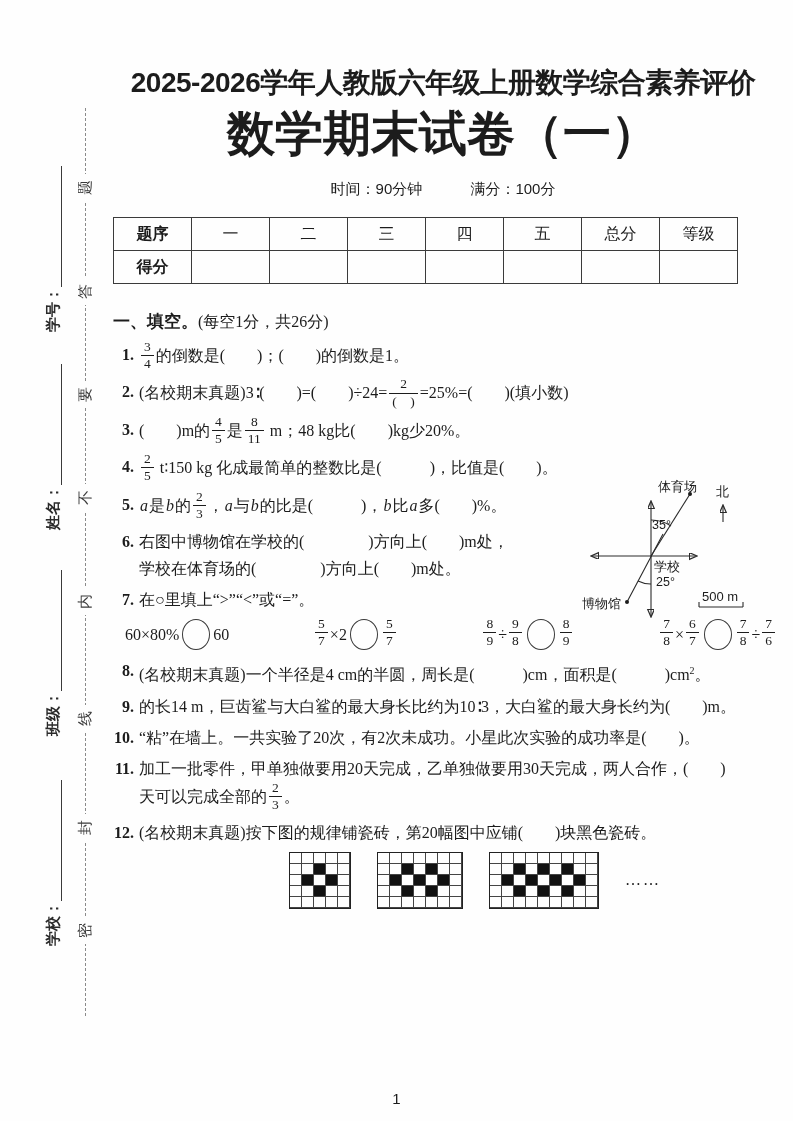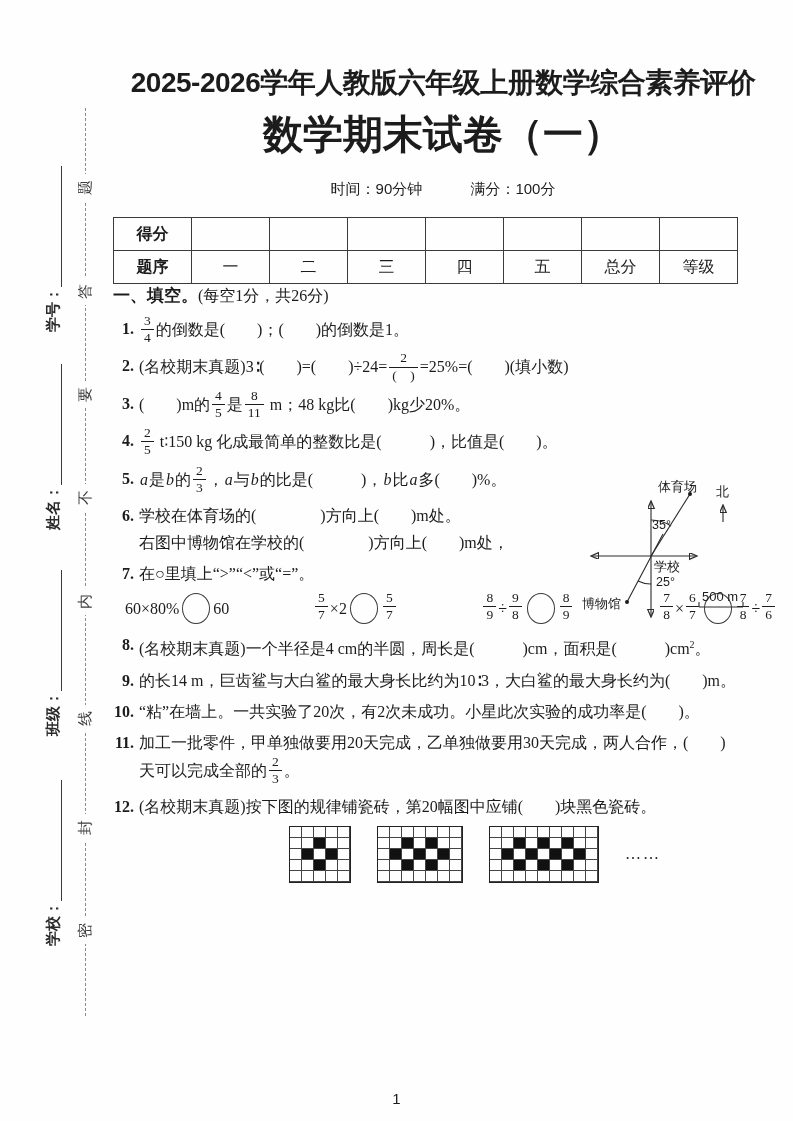--- a/index.html
+++ b/index.html
@@ -31,32 +31,32 @@
             font-size:15px; font-weight:bold; color:#2a2a2a; }
   .vfield .vblank { flex:1; height:58%; border-bottom:1.2px solid #3a3a3a; }
   .vfield:nth-of-type(1){top:233px} .vfield:nth-of-type(2){top:431px}
   .vfield:nth-of-type(3){top:637px} .vfield:nth-of-type(4){top:847px}
 
   
   .main { position:absolute; left:113px; top:0; width:660px; padding-top:66px; }
   .title1 { text-align:center; font-family:"Liberation Sans","DejaVu Sans",sans-serif;
             font-weight:bold; font-size:28px; line-height:34px; letter-spacing:-0.5px; }
   .title2 { text-align:center; font-family:"Liberation Sans","DejaVu Sans",sans-serif;
-            font-weight:bold; font-size:40px; line-height:52px; margin-top:8px; }
+            font-weight:bold; font-size:48px; line-height:52px; margin-top:8px; }
   .meta { text-align:center; margin-top:20px; font-size:15px;
           font-family:"Liberation Sans","DejaVu Sans",sans-serif; }
   .meta span { margin:0 22px; }
 
   table.score { border-collapse:collapse; width:625px; margin-top:18px; table-layout:fixed; }
   table.score td,table.score th { border:1.2px solid #3b3b3b; height:33px;
         text-align:center; font-weight:normal; font-size:16px; }
   table.score th:first-child, table.score td:first-child {
         font-family:"Liberation Sans","DejaVu Sans",sans-serif; font-weight:bold; }
 
-  .section-head { font-size:17px; }
+  .section-head { margin-top:26px; font-size:17px; }
   .section-head .stitle { font-weight:bold;
         font-family:"Liberation Sans","DejaVu Sans",sans-serif; }
   .section-head .snote { font-size:16px; }
 
   
   .questions { margin-top:8px; }
   .q { display:flex; margin:4px 0; }
   .qnum { font-weight:bold; min-width:26px; text-align:right; padding-right:5px;
           line-height:27px; flex:0 0 auto; }
   .qbody { flex:1 1 auto; font-size:16px; }
@@ -134,39 +134,39 @@
     <h1 class="title1">2025-2026学年人教版六年级上册数学综合素养评价</h1>
     <h2 class="title2">数学期末试卷（一）</h2>
     <div class="meta">
       <span>时间：90分钟</span>
       <span>满分：100分</span>
     </div>
 
     <table class="score">
       <tbody>
         <tr>
-            <td>得分</td>
-            <td></td>
-            <td></td>
-            <td></td>
-            <td></td>
-            <td></td>
-            <td></td>
-            <td></td>
-          </tr>
-        <tr>
             <th>题序</th>
             <th>一</th>
             <th>二</th>
             <th>三</th>
             <th>四</th>
             <th>五</th>
             <th>总分</th>
             <th>等级</th>
           </tr>
+        <tr>
+            <td>得分</td>
+            <td></td>
+            <td></td>
+            <td></td>
+            <td></td>
+            <td></td>
+            <td></td>
+            <td></td>
+          </tr>
       </tbody>
     </table>
 
     <div class="section-head">
       <span class="stitle">一、填空。</span><span class="snote">(每空1分，共26分)</span>
     </div>
 
     <div class="questions">
         <div class="q">
           <span class="qnum">1.</span>
@@ -212,22 +212,22 @@
           <div class="qbody">
             <div class="qline"><i>a</i><span>是</span><i>b</i><span>的</span><span class="frac">
                 <span class="fn">2</span>
                 <span class="fd">3</span>
               </span><span>，</span><i>a</i><span>与</span><i>b</i><span>的比是(　　　)，</span><i>b</i><span>比</span><i>a</i><span>多(　　)%。</span></div>
           </div>
         </div>
         <div class="q">
           <span class="qnum">6.</span>
           <div class="qbody">
+            <div class="qline"><span>右图中博物馆在学校的(　　　　)方向上(　　)m处，</span></div>
             <div class="qline"><span>学校在体育场的(　　　　)方向上(　　)m处。</span></div>
-            <div class="qline"><span>右图中博物馆在学校的(　　　　)方向上(　　)m处，</span></div>
           </div>
         </div>
         <div class="q">
           <span class="qnum">7.</span>
           <div class="qbody">
             <div class="qline"><span>在○里填上“&gt;”“&lt;”或“=”。</span></div>
             <div class="cmp-row">
               <span class="cmp-item">
                 <span>60×80%</span>
                 <span class="cmp-circle"></span>

